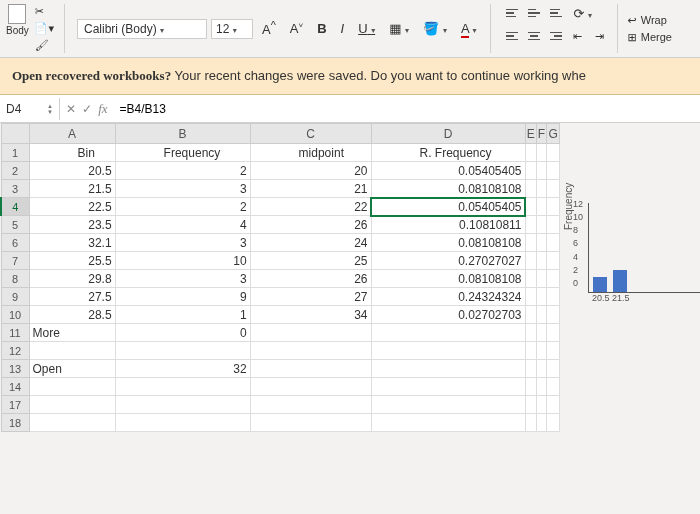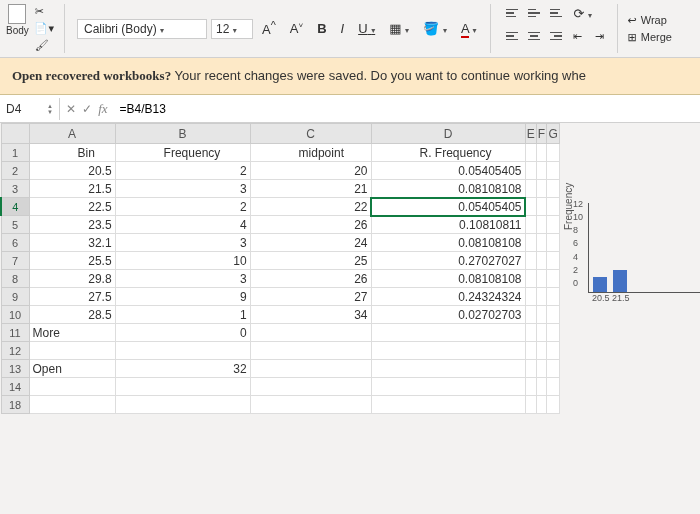--- a/index.html
+++ b/index.html
@@ -494,20 +494,30 @@
             <th class="rowhdr">14</th>
             <td></td>
             <td></td>
             <td></td>
             <td></td>
             <td></td>
             <td></td>
             <td></td>
           </tr>
           <tr>
+            <th class="rowhdr">17</th>
+            <td></td>
+            <td></td>
+            <td></td>
+            <td></td>
+            <td></td>
+            <td></td>
+            <td></td>
+          </tr>
+          <tr>
             <th class="rowhdr">18</th>
             <td></td>
             <td></td>
             <td></td>
             <td></td>
             <td></td>
             <td></td>
             <td></td>
           </tr>
         </tbody>

